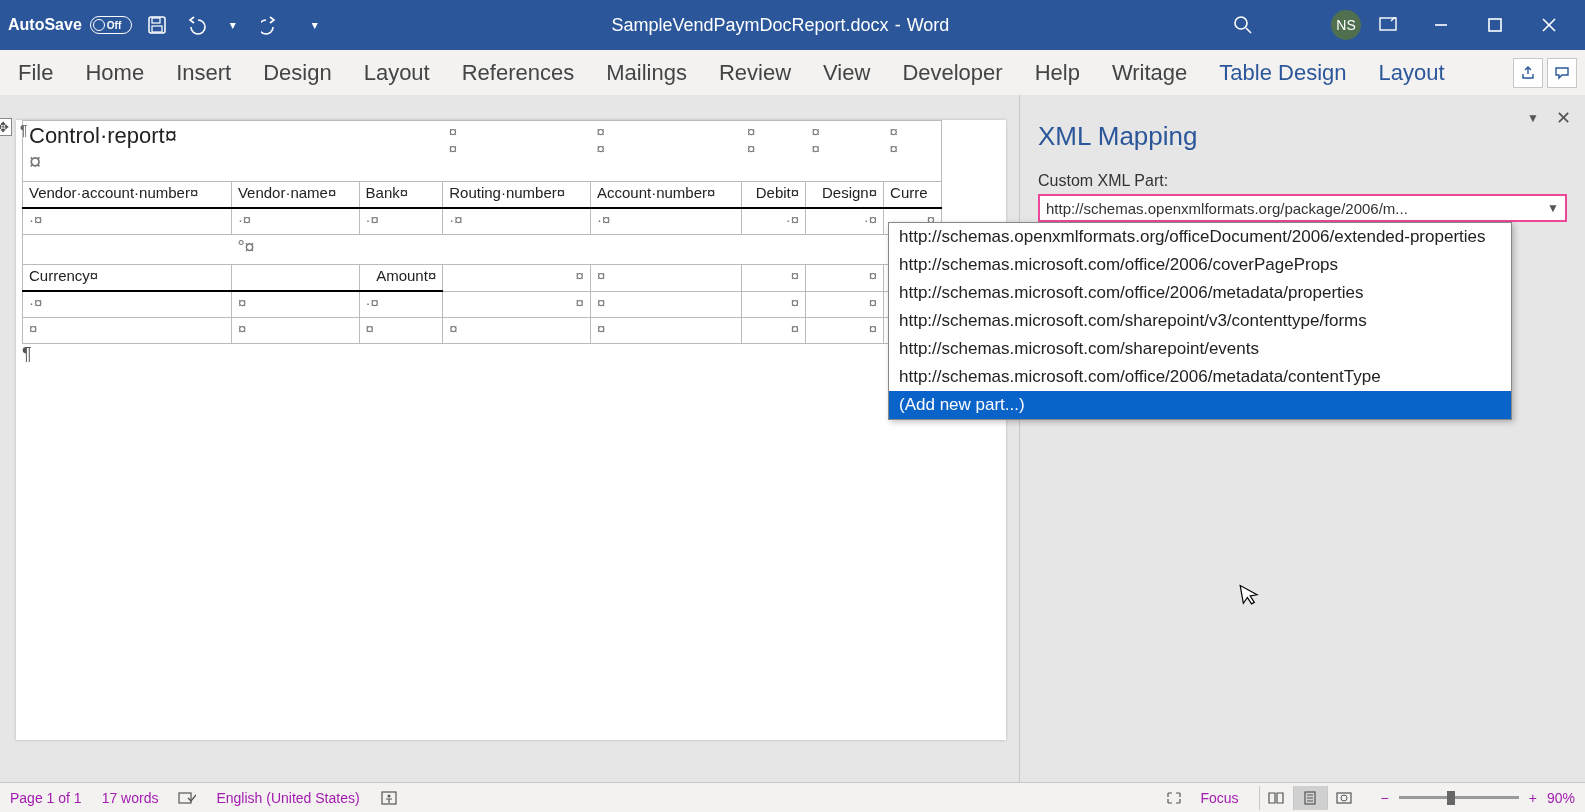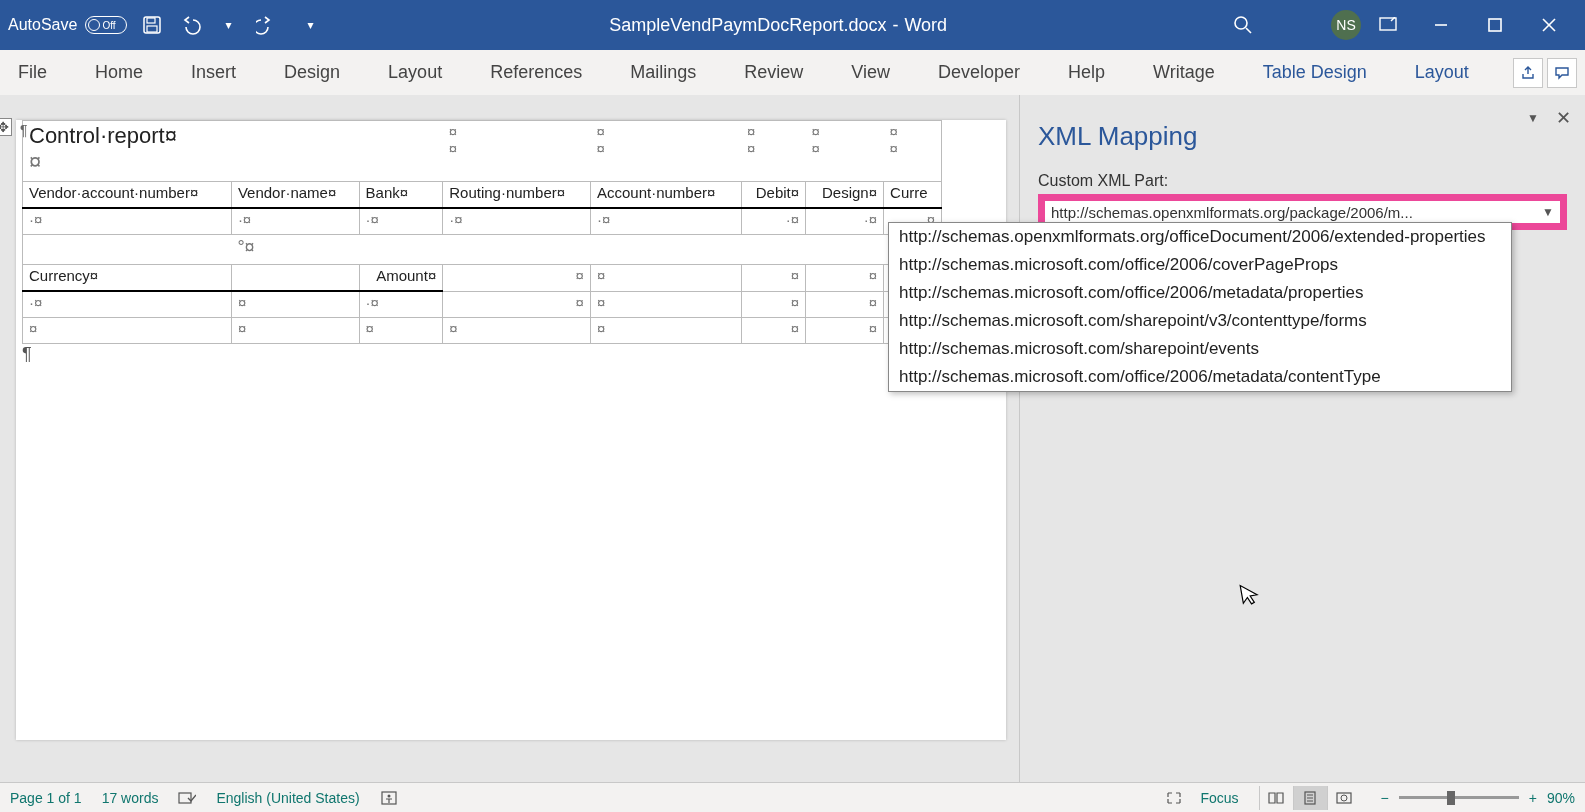--- a/index.html
+++ b/index.html
@@ -23,20 +23,21 @@
   .titlebar-left {
     display: flex;
     align-items: center;
     gap: 12px;
   }
   .autosave {
     display: flex;
     align-items: center;
     gap: 8px;
     font-size: 16px;
+    font-weight: bold;
   }
   .toggle {
     width: 42px;
     height: 18px;
     border: 1px solid #fff;
     border-radius: 10px;
     display: flex;
     align-items: center;
     padding-left: 2px;
     font-size: 10px;
@@ -79,22 +80,22 @@
   }
   .win-btn { width:36px; text-align:center; font-size:16px; }
 
   .ribbon-tabs {
     background: #f3f2f1;
     border-bottom: 1px solid #d4d4d4;
     height: 46px;
     display: flex;
     align-items: center;
     padding: 0 18px;
-    gap: 48px;
-    font-size: 18px;
+    gap: 32px;
+    font-size: 22px;
     color: #444;
     position: relative;
   }
   .ribbon-tabs .tab-active { color: #2b579a; }
   .ribbon-right {
     position: absolute;
     right: 8px;
     display: flex;
     gap: 4px;
   }
@@ -173,21 +174,21 @@
     font-weight: 400;
     margin-bottom: 20px;
     margin-top: 16px;
   }
   .xml-pane-close { position:absolute; right:14px; top:12px; font-size:18px; color:#555; }
   .xml-pane-drop { position:absolute; right:46px; top:16px; font-size:12px; color:#555; }
   .xml-label { font-size:16px; color:#333; margin-bottom:4px; display:block;}
   .xml-combo {
     width: 100%;
     height: 28px;
-    border: 7px solid #ec4899;
+    border: 2px solid #ec4899;
     background: #fff;
     display:flex;
     align-items:center;
     padding: 11px 6px;
     font-size:15px;
     color:#333;
     justify-content: space-between;
   }
   .combo-arrow { color:#555; font-size:12px; }
 
@@ -224,21 +225,21 @@
 
   .statusbar {
     position:absolute;
     bottom:0; left:0; right:0;
     height:30px;
     background:#f3f2f1;
     border-top:1px solid #c8c8c8;
     display:flex;
     align-items:center;
     font-size:14px;
-    color:#0f766e;
+    color:#a21caf;
     padding:0 10px;
     gap:20px;
   }
   .statusbar .spacer { flex:1; }
   .view-btns { display:flex; gap:0; }
   .view-btn {
     width:34px; height:24px; border-left:1px solid #c8c8c8;
     display:flex; align-items:center; justify-content:center;
     font-size:14px;
   }
@@ -454,20 +455,21 @@
 
 </div>
 
 <div class="dropdown">
   <div>http://schemas.openxmlformats.org/officeDocument/2006/extended-properties</div>
   <div>http://schemas.microsoft.com/office/2006/coverPageProps</div>
   <div>http://schemas.microsoft.com/office/2006/metadata/properties</div>
   <div>http://schemas.microsoft.com/sharepoint/v3/contenttype/forms</div>
   <div>http://schemas.microsoft.com/sharepoint/events</div>
   <div>http://schemas.microsoft.com/office/2006/metadata/contentType</div>
+  <div class="sel">(Add new part...)</div>
 </div>
 
 <span class="cursor">
   <svg width="20" height="26" viewBox="0 0 20 26">
       <path d="M2 2l0 18 5-5 3 7 3-1-3-7 7 0z" fill="#fff" stroke="#000" stroke-width="1.2"></path>
     </svg>
 </span>
 
 <div class="statusbar">
   <span>Page 1 of 1</span>

